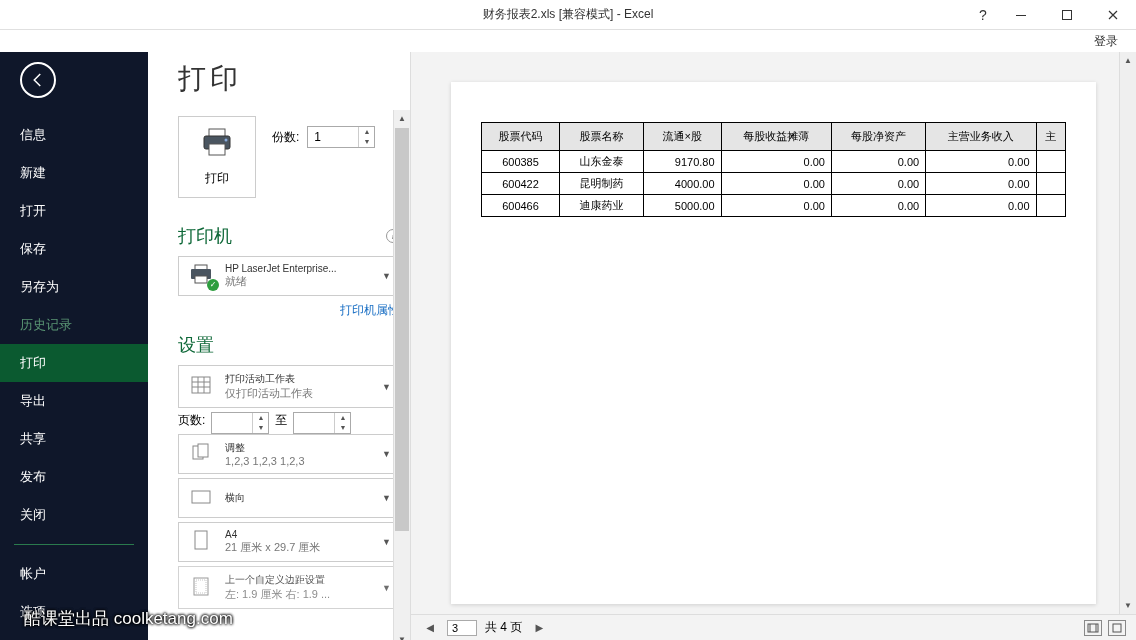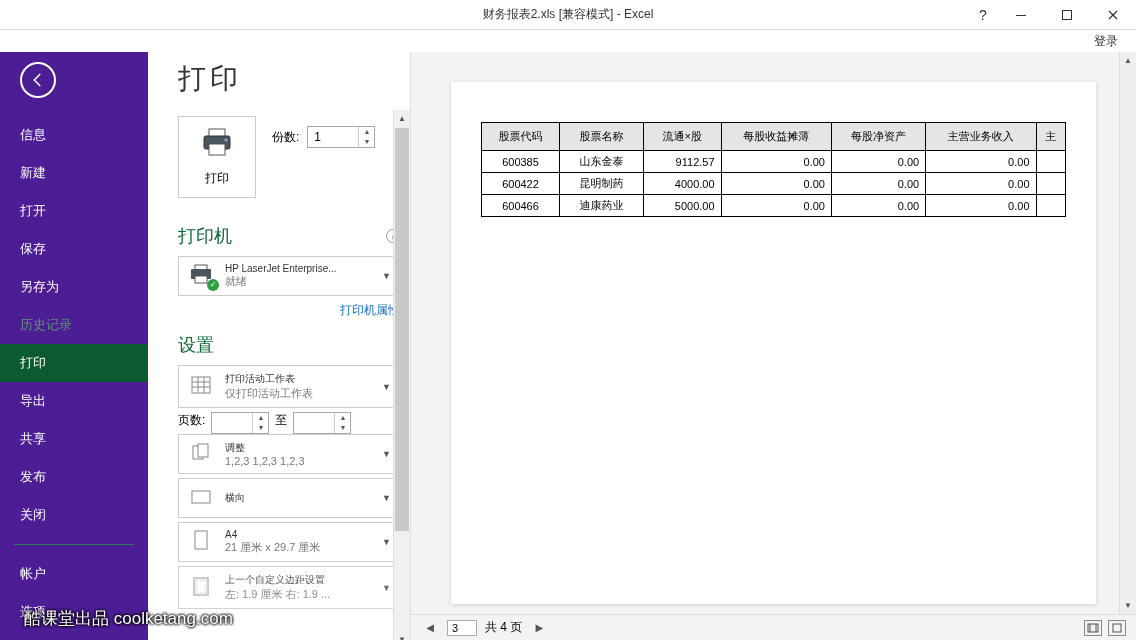--- a/index.html
+++ b/index.html
@@ -4,21 +4,21 @@
 <style>
 * { margin: 0; padding: 0; box-sizing: border-box; font-family: "Microsoft YaHei", "Segoe UI", sans-serif; }
 body { width: 1136px; height: 640px; overflow: hidden; background: #fff; position: relative; }
 .titlebar { height: 30px; background: #fff; display: flex; align-items: center; justify-content: center; position: relative; border-bottom: 1px solid #e0e0e0; }
 .titlebar .title { font-size: 12px; color: #333; }
 .titlebar .controls { position: absolute; right: 0; top: 0; display: flex; align-items: center; height: 30px; }
 .titlebar .controls span { width: 46px; height: 30px; display: flex; align-items: center; justify-content: center; font-size: 14px; color: #333; cursor: pointer; }
 .titlebar .controls .help { width: 30px; font-size: 14px; }
 .login-row { height: 22px; display: flex; justify-content: flex-end; padding-right: 18px; align-items: center; font-size: 12px; color: #333; }
 .main { display: flex; height: 588px; }
-.sidebar { width: 148px; background: #4c1d95; height: 100%; padding-top: 10px; position: relative; }
+.sidebar { width: 148px; background: #0f172a; height: 100%; padding-top: 10px; position: relative; }
 .back-btn { width: 36px; height: 36px; border: 2px solid #fff; border-radius: 50%; margin-left: 20px; margin-bottom: 18px; display: flex; align-items: center; justify-content: center; cursor: pointer; }
 .back-btn svg { fill: #fff; }
 .nav-item { color: #fff; font-size: 13px; padding: 10px 20px; cursor: pointer; }
 .nav-item.disabled { color: #5a9674; }
 .nav-item.selected { background: #0b5a30; }
 .nav-sep { height: 1px; background: #2a7a4d; margin: 10px 14px; }
 .content { flex: 1; display: flex; background: #fff; }
 .settings-panel { width: 262px; padding: 0 10px 0 30px; overflow: hidden; }
 .page-title { font-size: 28px; color: #333; margin-top: 8px; margin-bottom: 18px; letter-spacing: 4px; font-weight: normal; }
 .print-block { display: flex; align-items: flex-start; gap: 16px; margin-bottom: 26px; }
@@ -280,21 +280,21 @@
                 <th>每股收益摊薄</th>
                 <th>每股净资产</th>
                 <th>主营业务收入</th>
                 <th>主</th>
               </tr>
             </thead>
           <tbody id="body-rows">
               <tr>
                 <td class="center">600385</td>
                 <td class="center">山东金泰</td>
-                <td>9112.57</td>
+                <td>9170.80</td>
                 <td>0.00</td>
                 <td>0.00</td>
                 <td>0.00</td>
                 <td></td>
               </tr>
               <tr>
                 <td class="center">600422</td>
                 <td class="center">昆明制药</td>
                 <td>4000.00</td>
                 <td>0.00</td>

